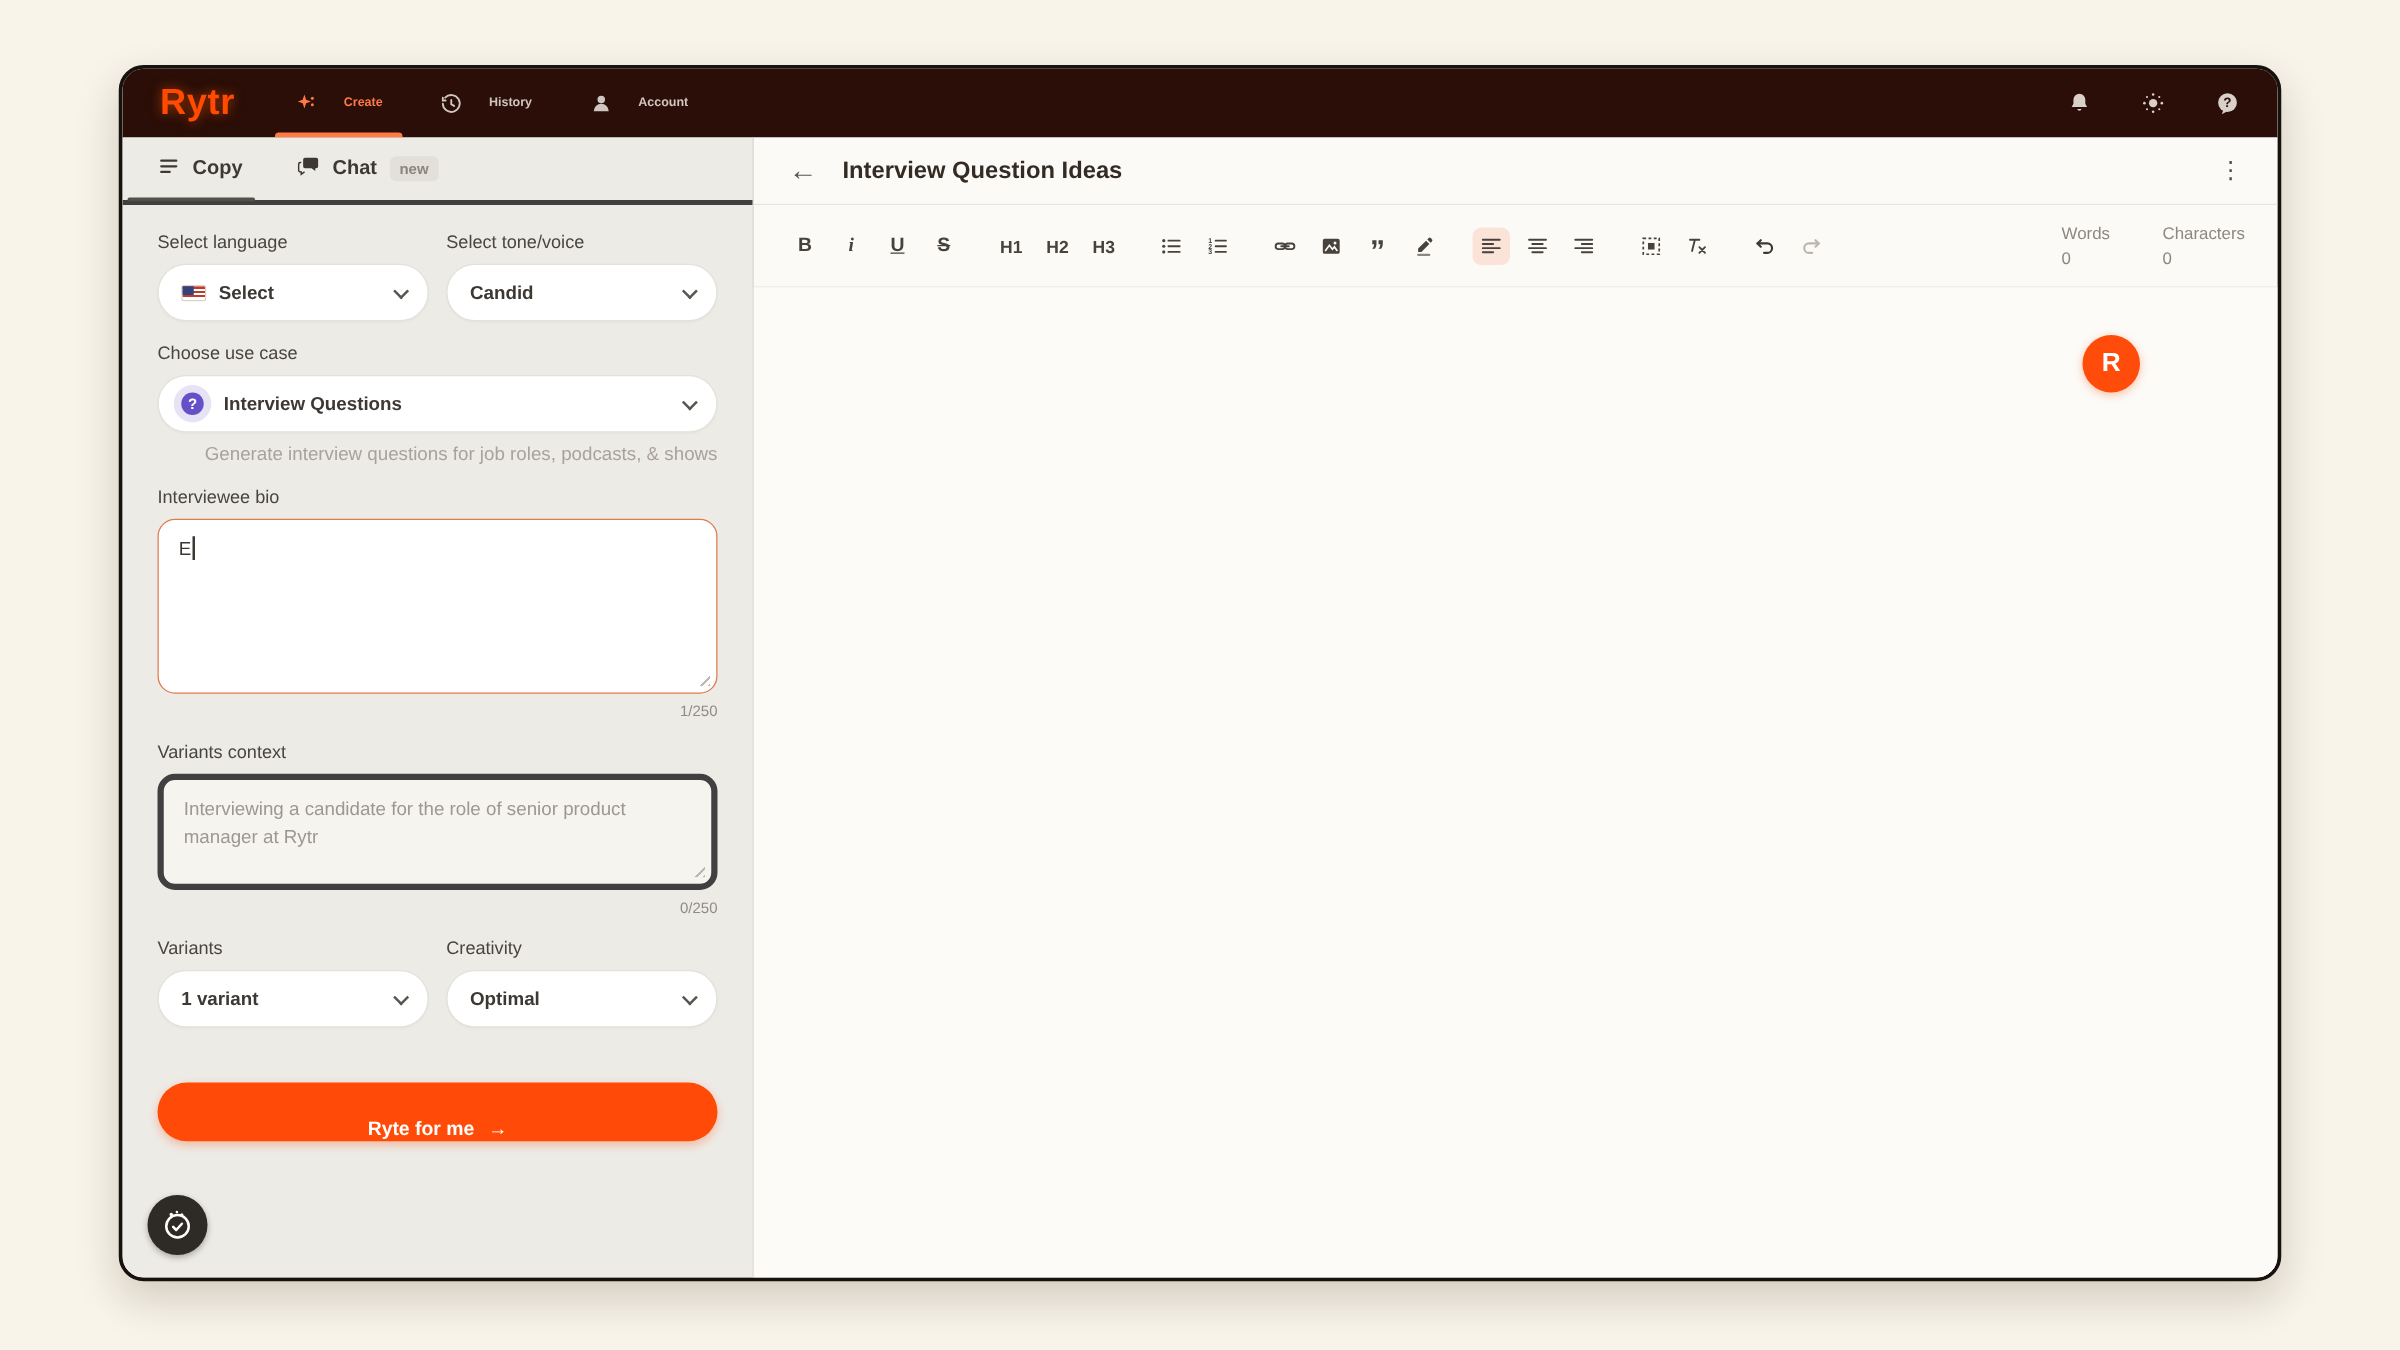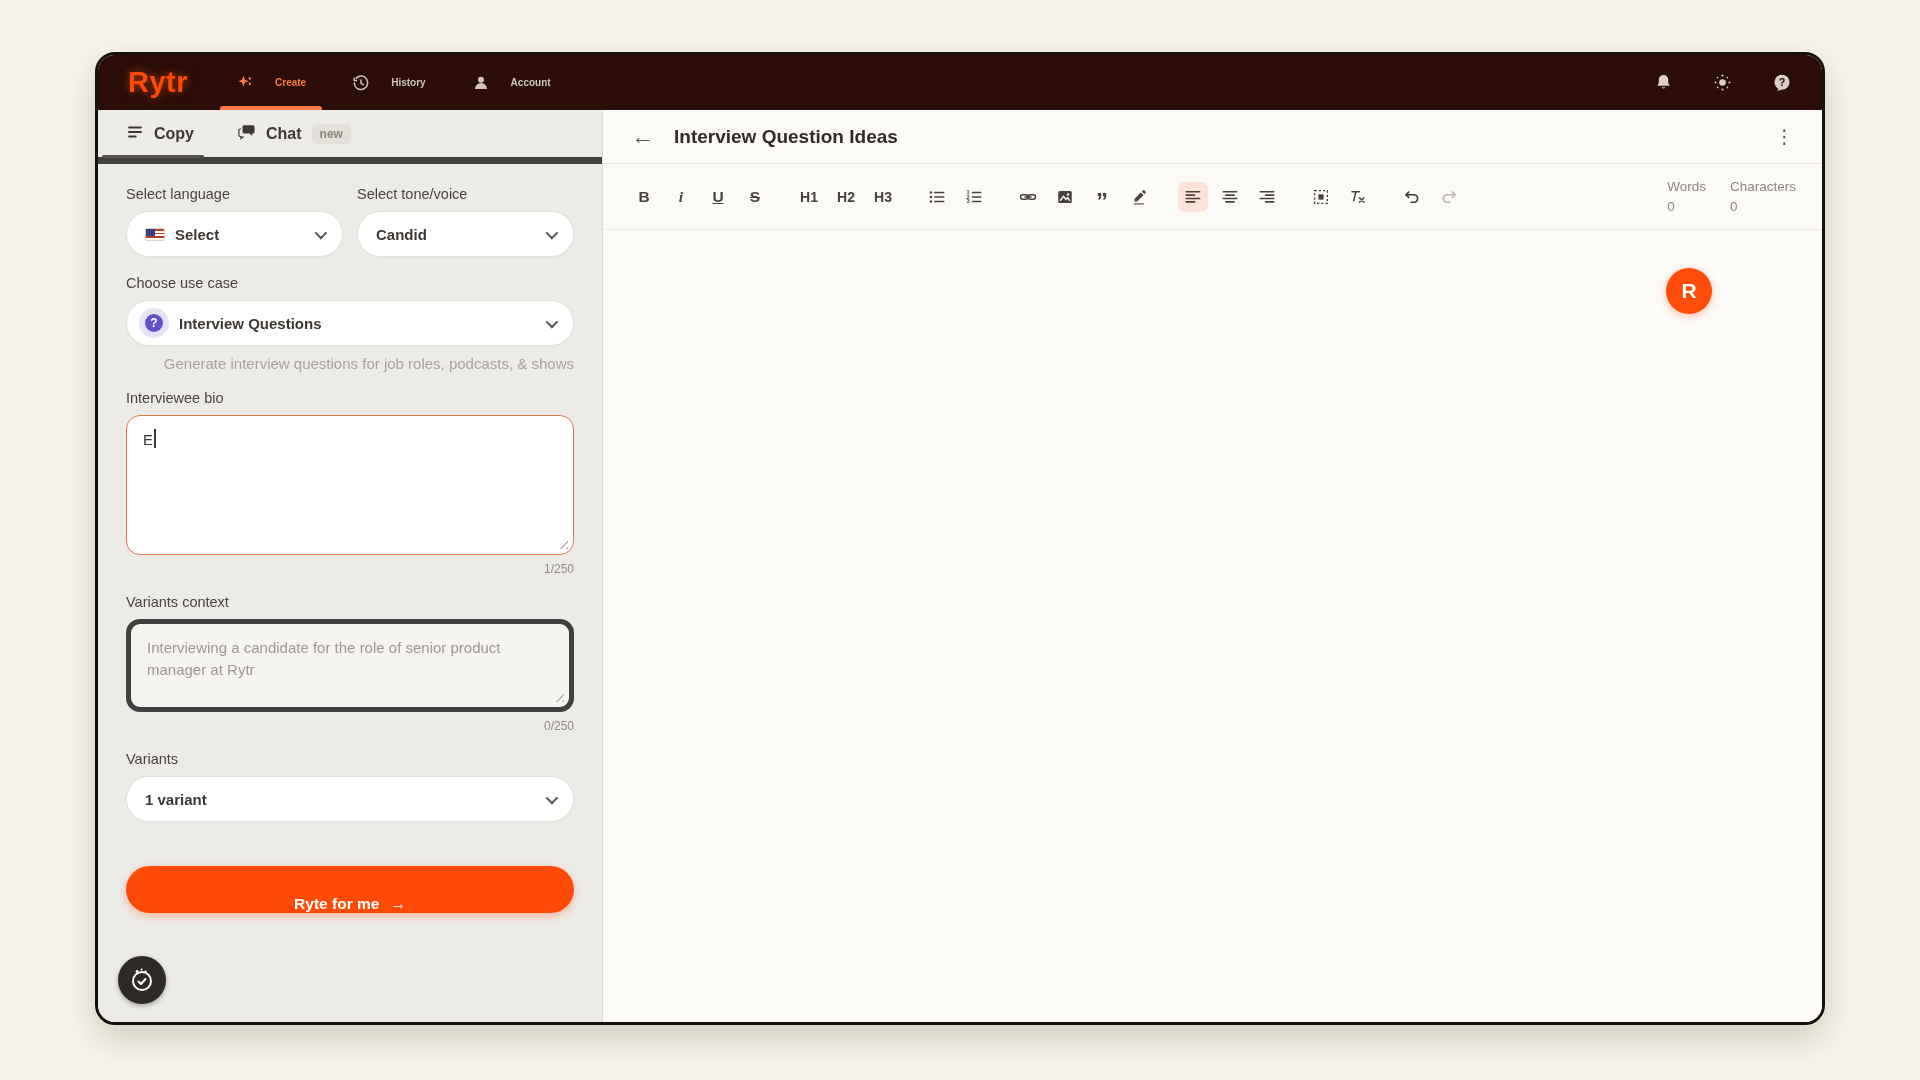--- a/index.html
+++ b/index.html
@@ -28,21 +28,21 @@
              height:4px; background:#ff7a45; border-radius:3px 3px 0 0; }
   .nav-tab svg { display:block; }
   .nav-icons { margin-left:auto; display:flex; gap:40px; align-items:center; }
   .nav-icon { cursor:pointer; display:flex; }
   
   .app-body { flex:1; display:flex; min-height:0; }
   
   .sidebar { width:505px; min-width:505px; background:#edebe6; border-right:1px solid #ddd9d2;
              display:flex; flex-direction:column; position:relative; }
   .sidebar-tabs { height:54px; min-height:54px; display:flex; align-items:stretch; padding:0 28px;
-             gap:44px; border-bottom:7px solid #404040; }
+             gap:44px; border-bottom:4px solid #404040; }
   .s-tab { display:flex; gap:10px; align-items:center; font-weight:700; font-size:16px;
              color:#3e3833; position:relative; cursor:pointer; }
   .s-tab.secondary { font-weight:600; }
   .s-tab.active::after { content:""; position:absolute; bottom:-1px; left:-24px; right:-10px;
              height:3px; background:#55504a; border-radius:2px; }
   .badge-new { background:#e3e0d9; color:#8b857e; font-size:12px; padding:3px 8px;
              border-radius:5px; font-weight:600; }
   .form { flex:1; padding:8px 28px 0; overflow:hidden; }
   .row2 { display:flex; gap:14px; }
   .row2 .field { flex:1; }
@@ -90,21 +90,21 @@
   .toolbar { height:66px; min-height:66px; display:flex; align-items:center; padding:0 26px;
           border-bottom:1px solid #eceae3; color:#47423c; }
   .tgroup { display:flex; align-items:center; gap:7px; margin-right:24px; }
   .tbtn { width:30px; height:30px; display:flex; align-items:center; justify-content:center;
           border-radius:7px; font-size:15.5px; font-weight:600; cursor:pointer; color:#47423c; }
   .tbtn.hsize { font-size:14px; }
   .tbtn.active { background:#fbe3d7; }
   .tbtn.disabled { color:#bcb6ad; }
   .tbtn svg { width:18px; height:18px; display:block; }
   .tbtn .quote-glyph { font-size:24px; font-weight:800; line-height:0; margin-top:10px; }
-  .stats { margin-left:auto; display:flex; gap:24px; color:#8d877f; font-size:13.5px; }
+  .stats { margin-left:auto; display:flex; gap:42px; color:#8d877f; font-size:13.5px; }
   .stat .v { margin-top:5px; }
   .editor { flex:1; position:relative; background:#fcfbf8; }
   .r-badge { position:absolute; top:38px; right:110px; width:46px; height:46px; border-radius:50%;
           background:#ff4c0a; color:#fff; font-weight:700; font-size:21px; display:flex;
           align-items:center; justify-content:center; cursor:pointer;
           box-shadow:0 2px 8px rgba(255,76,10,.35); }
 </style>
 </head>
 <body>
 
@@ -241,20 +241,27 @@
         <div class="counter">0/250</div>
 
         <div class="row2">
           <div class="field">
             <div class="label">Variants</div>
             <div class="pill">
               <span>1 variant</span>
               <span class="chev"></span>
             </div>
           </div>
+          <div class="field">
+            <div class="label">Creativity</div>
+            <div class="pill">
+              <span>Optimal</span>
+              <span class="chev"></span>
+            </div>
+          </div>
         </div>
 
         <button class="cta">
           <span>Ryte for me</span>
           <span>→</span>
         </button>
       </div>
 
       <div class="consent">
         <svg width="30" height="30" viewBox="0 0 30 30">

